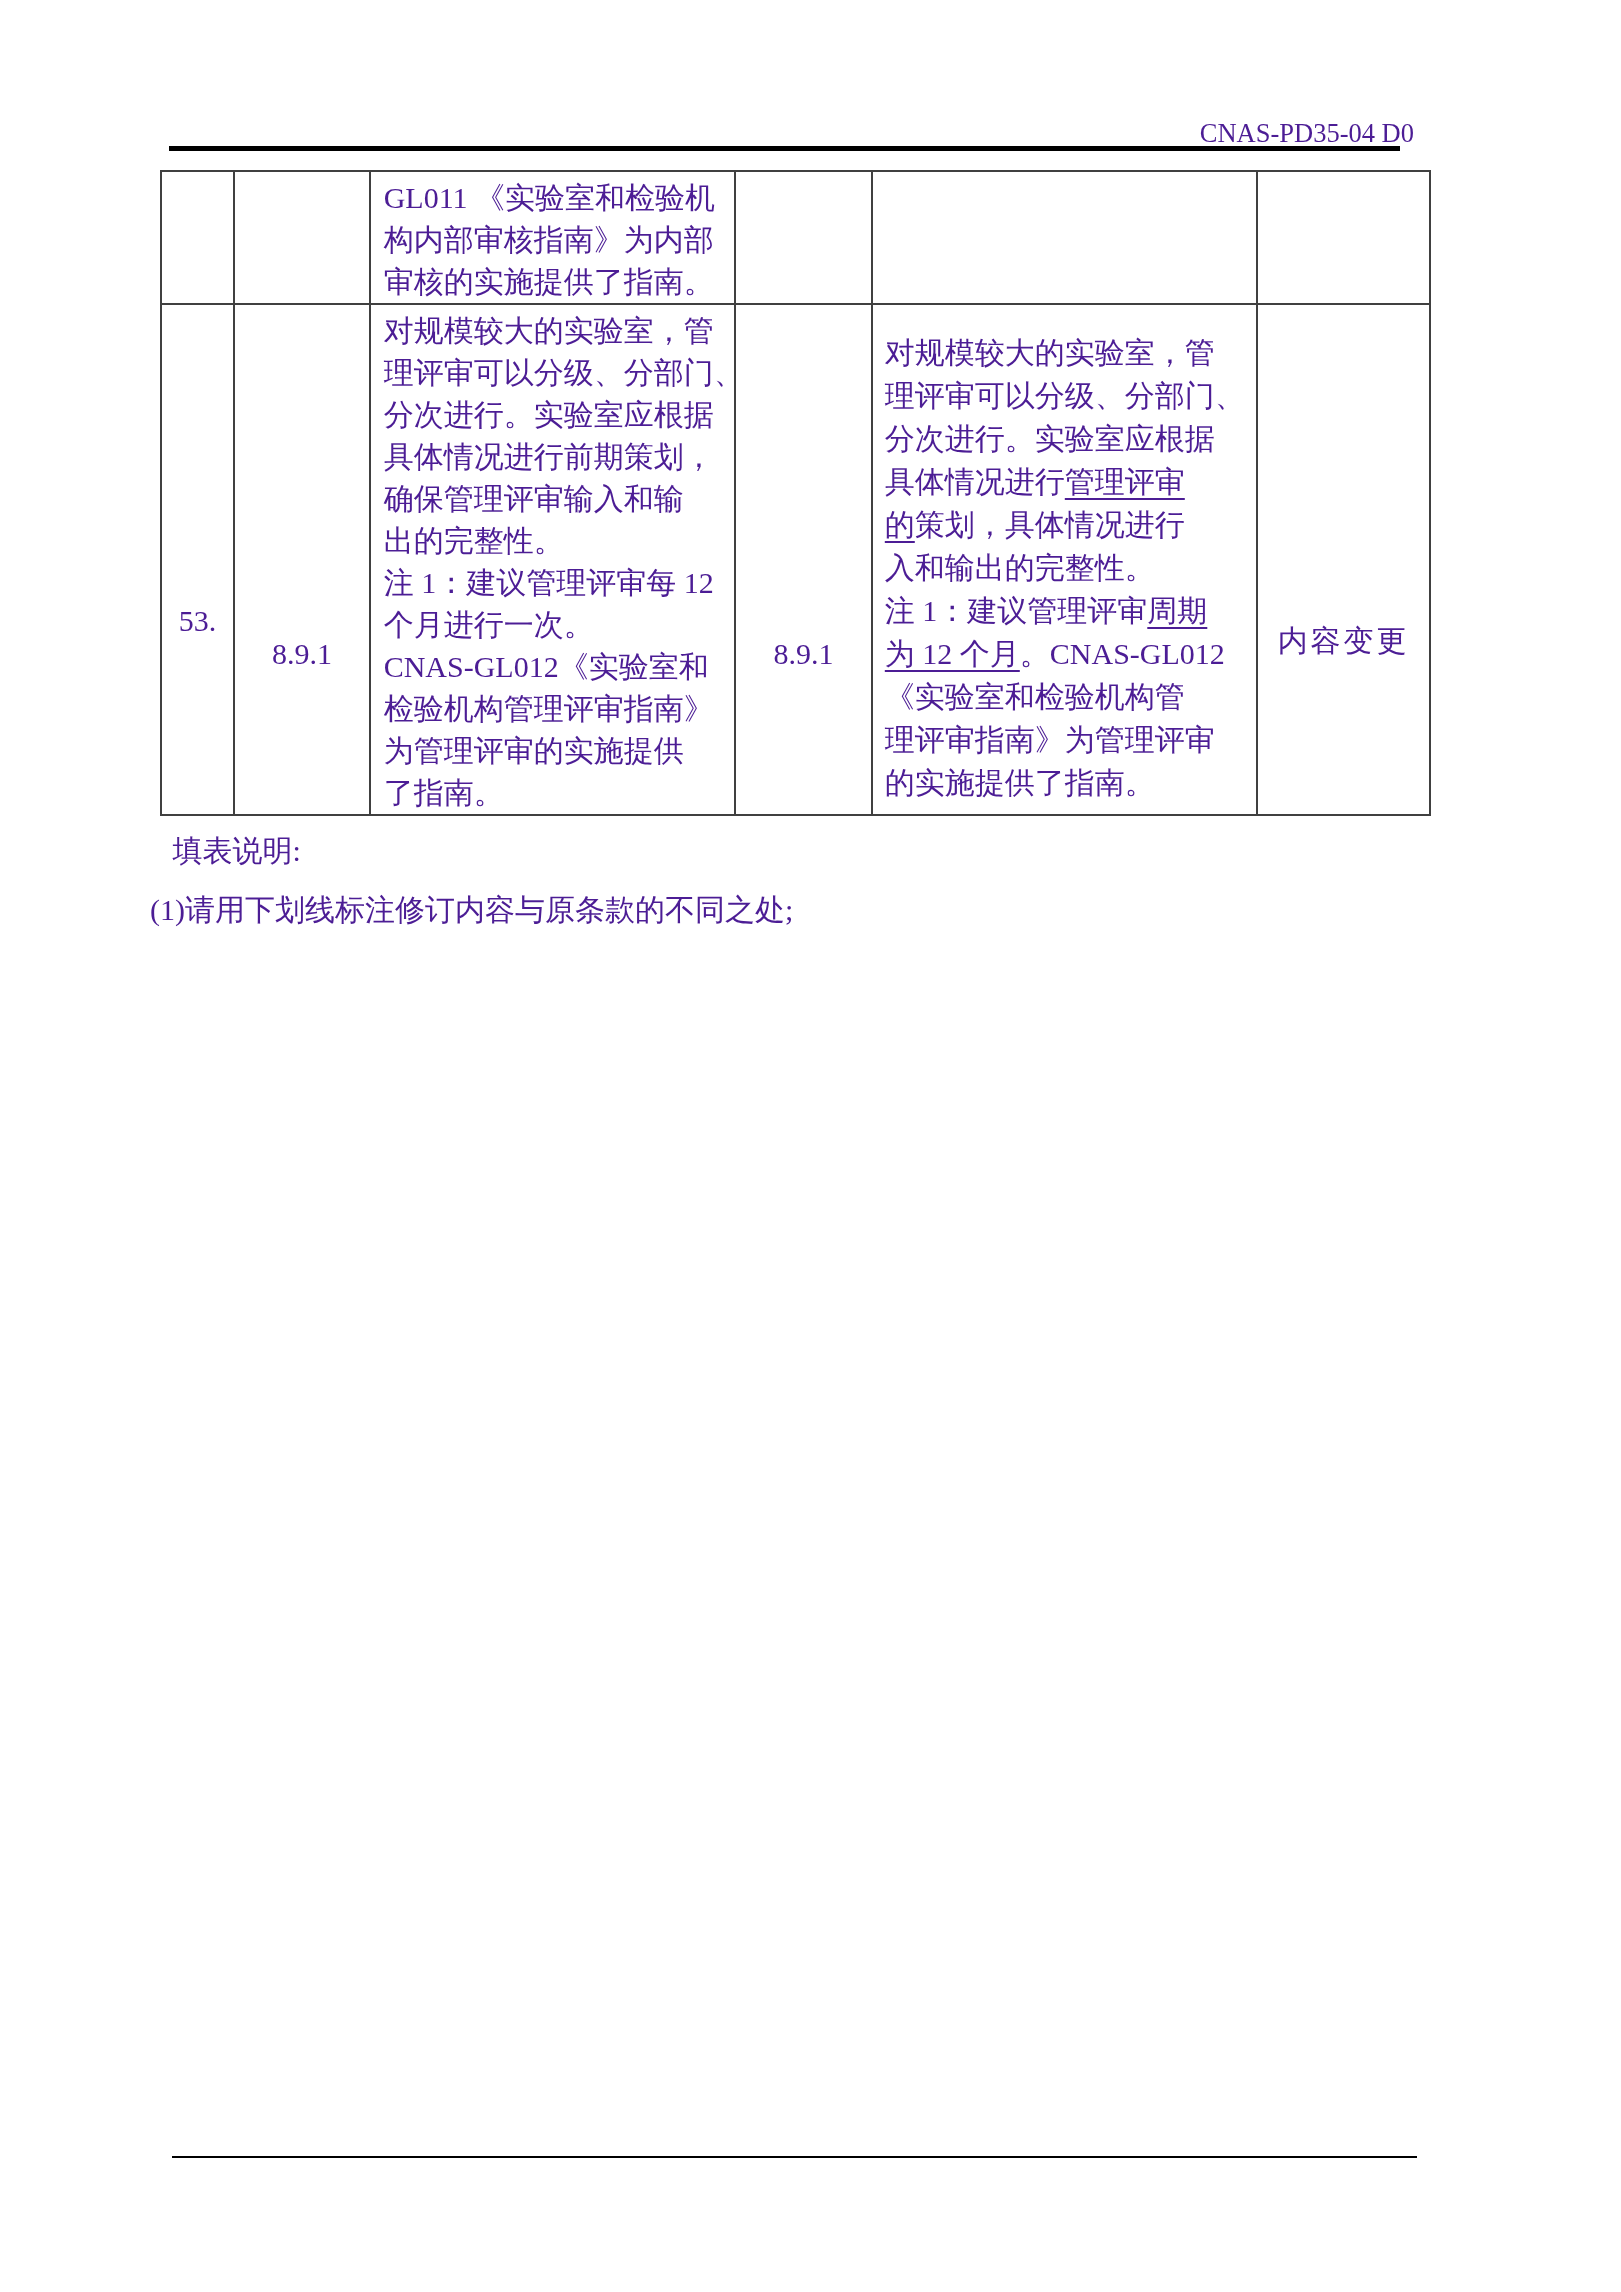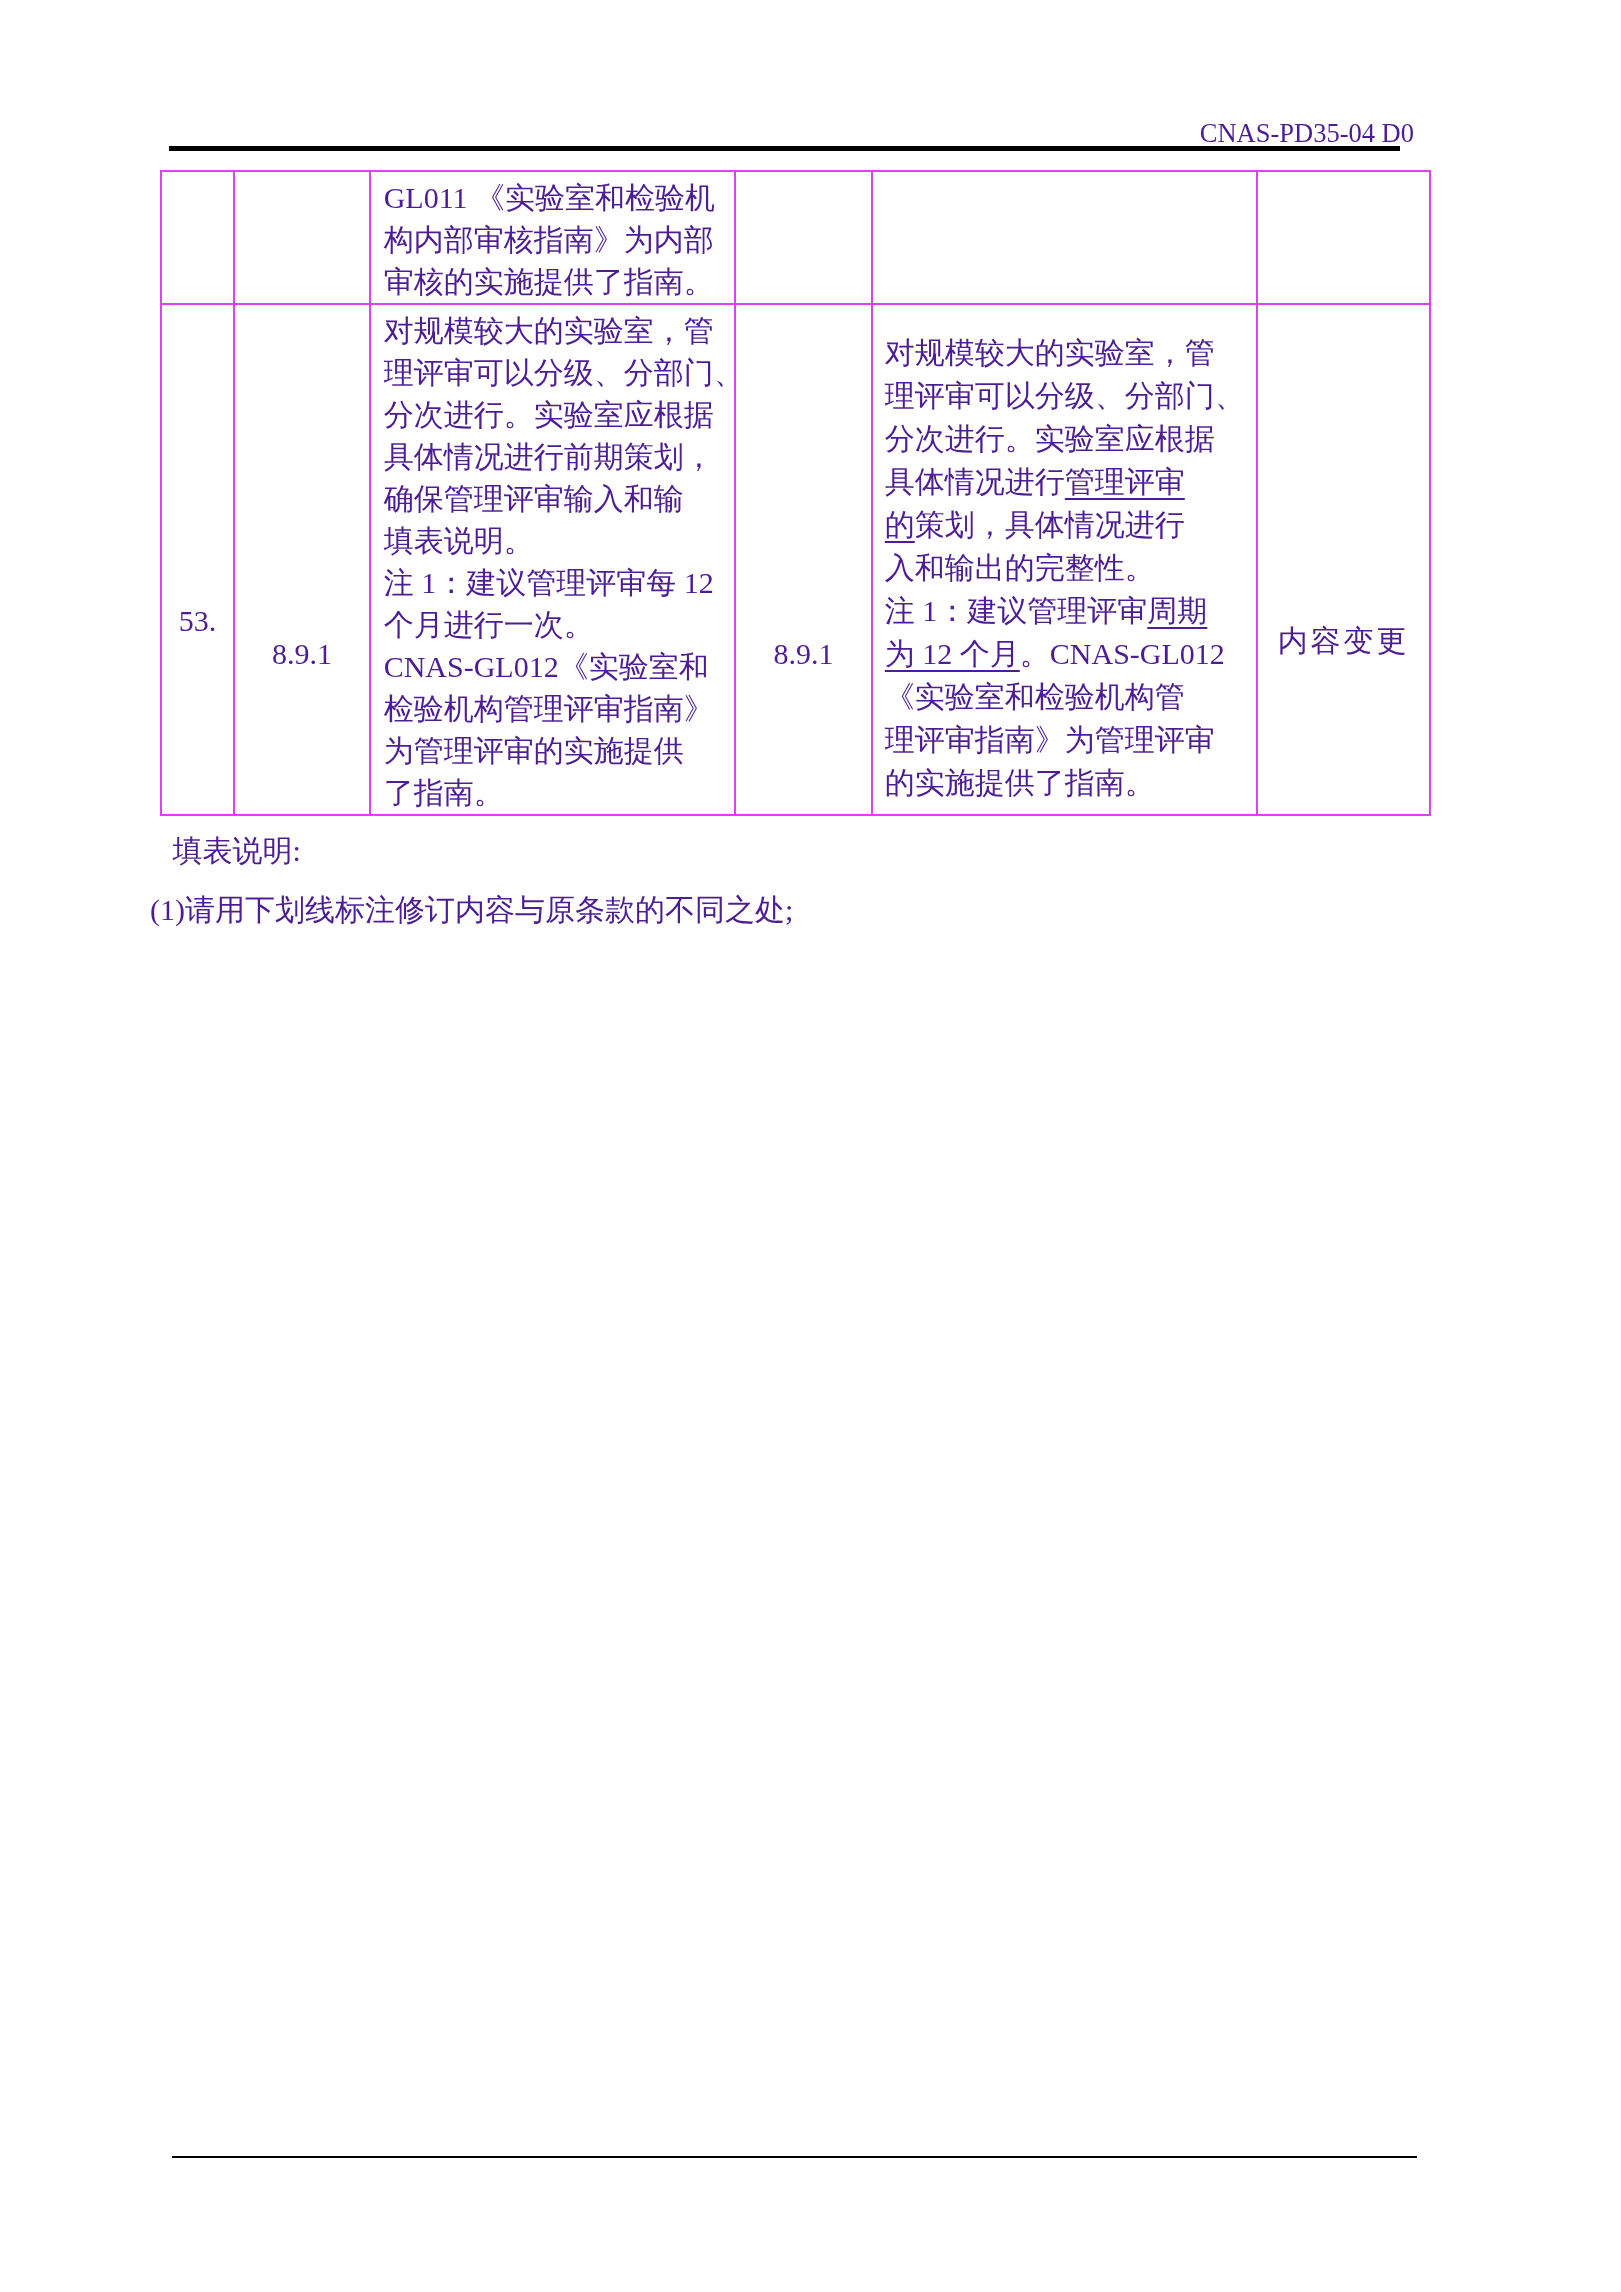--- a/index.html
+++ b/index.html
@@ -24,21 +24,21 @@
     width:1231px; height:4.9px; background:#000;
   }
 
   
   .doc-table {
     position:absolute; left:160px; top:170px;
     width:1269px;
     border-collapse:collapse; table-layout:fixed;
   }
   .doc-table td {
-    border:2px solid #d946ef;
+    border:2px solid #404040;
     vertical-align:top;
     overflow:hidden;
     font-size:30px;
   }
   tr.row-a  { height:130px; }
   tr.row-53 { height:510px; }
 
   .c-center { text-align:center; }
   .c-text   { padding:4.9px 5.9px 0 12.7px; line-height:42px; }
   .c-new    { padding:26.5px 5.9px 0 11.8px; line-height:43px; }
@@ -100,21 +100,21 @@
       </tr>
       <tr class="row-53">
         <td class="c-center pad-num">53.</td>
         <td class="c-center pad-clause">8.9.1</td>
         <td class="c-text">
             <div class="tline"><span>对规模较大的实验室，管</span></div>
             <div class="tline"><span>理评审可以分级、分部门、</span></div>
             <div class="tline"><span>分次进行。实验室应根据</span></div>
             <div class="tline"><span>具体情况进行前期策划，</span></div>
             <div class="tline"><span>确保管理评审输入和输</span></div>
-            <div class="tline"><span>填表说明。</span></div>
+            <div class="tline"><span>出的完整性。</span></div>
             <div class="tline"><span>注 1：建议管理评审每 12</span></div>
             <div class="tline"><span>个月进行一次。</span></div>
             <div class="tline"><span>CNAS-GL012《实验室和</span></div>
             <div class="tline"><span>检验机构管理评审指南》</span></div>
             <div class="tline"><span>为管理评审的实施提供</span></div>
             <div class="tline"><span>了指南。</span></div>
           </td>
         <td class="c-center pad-clause">8.9.1</td>
         <td class="c-new">
             <div class="tline"><span>对规模较大的实验室，管</span></div>

